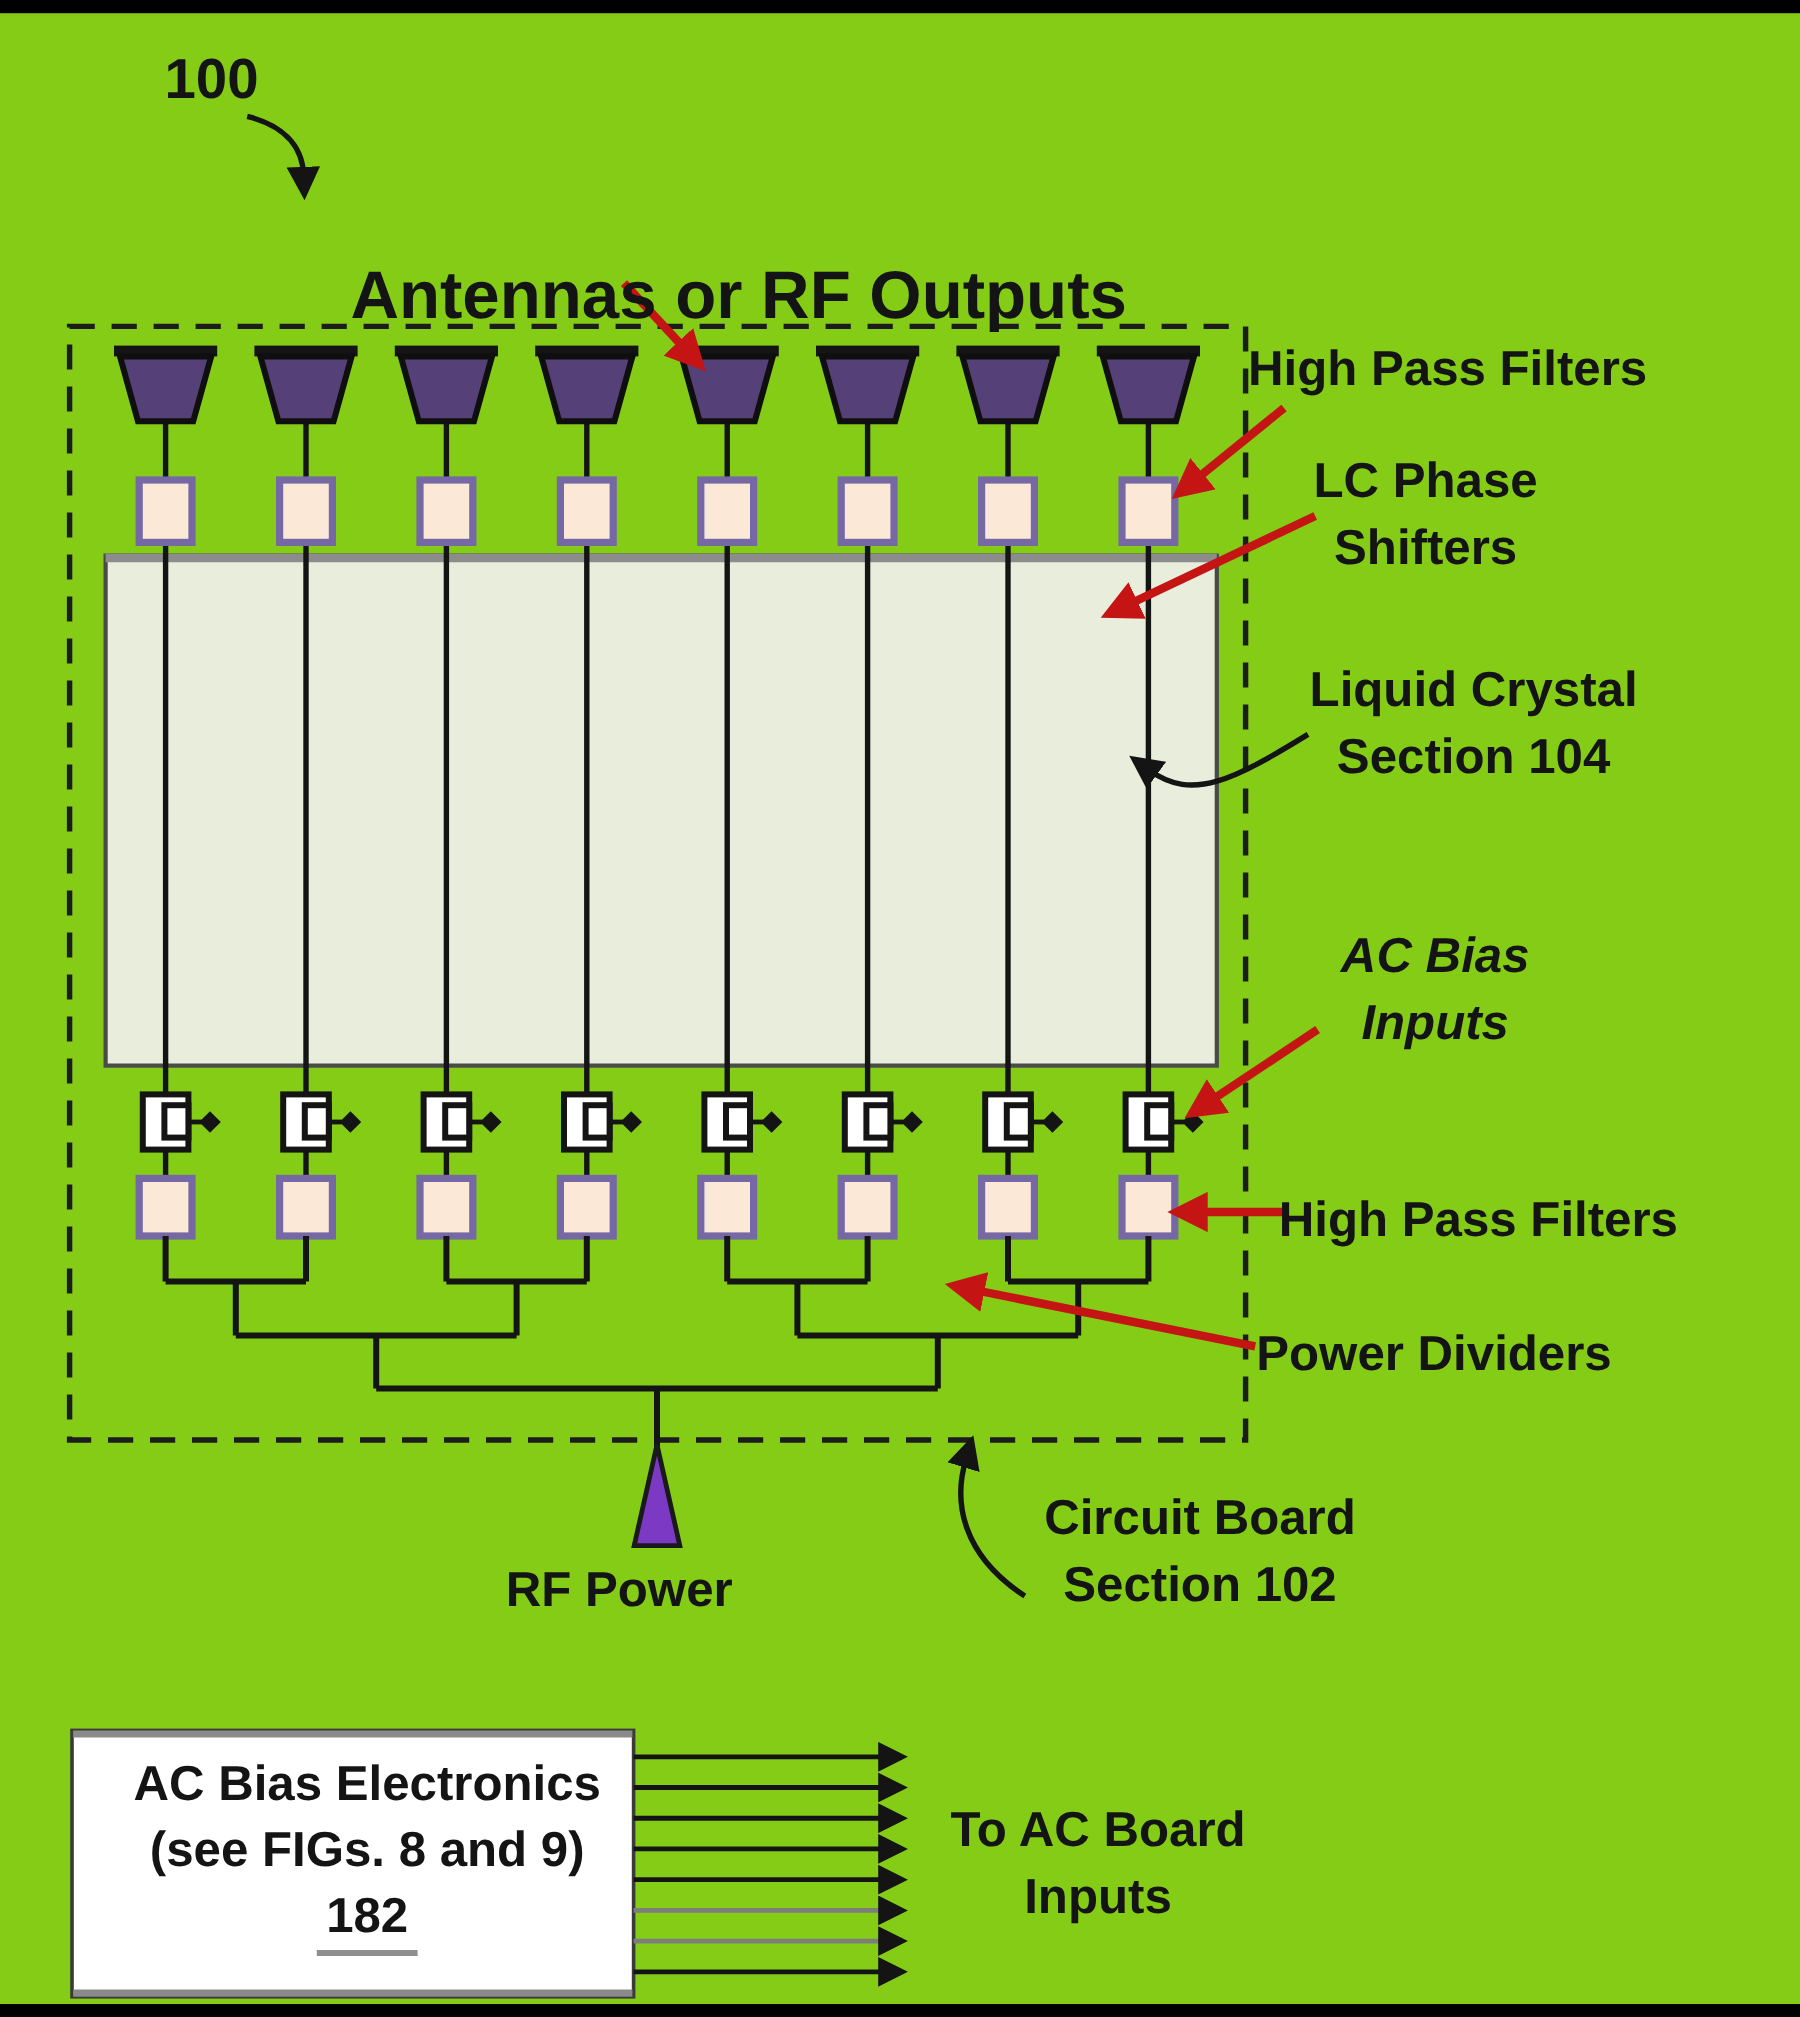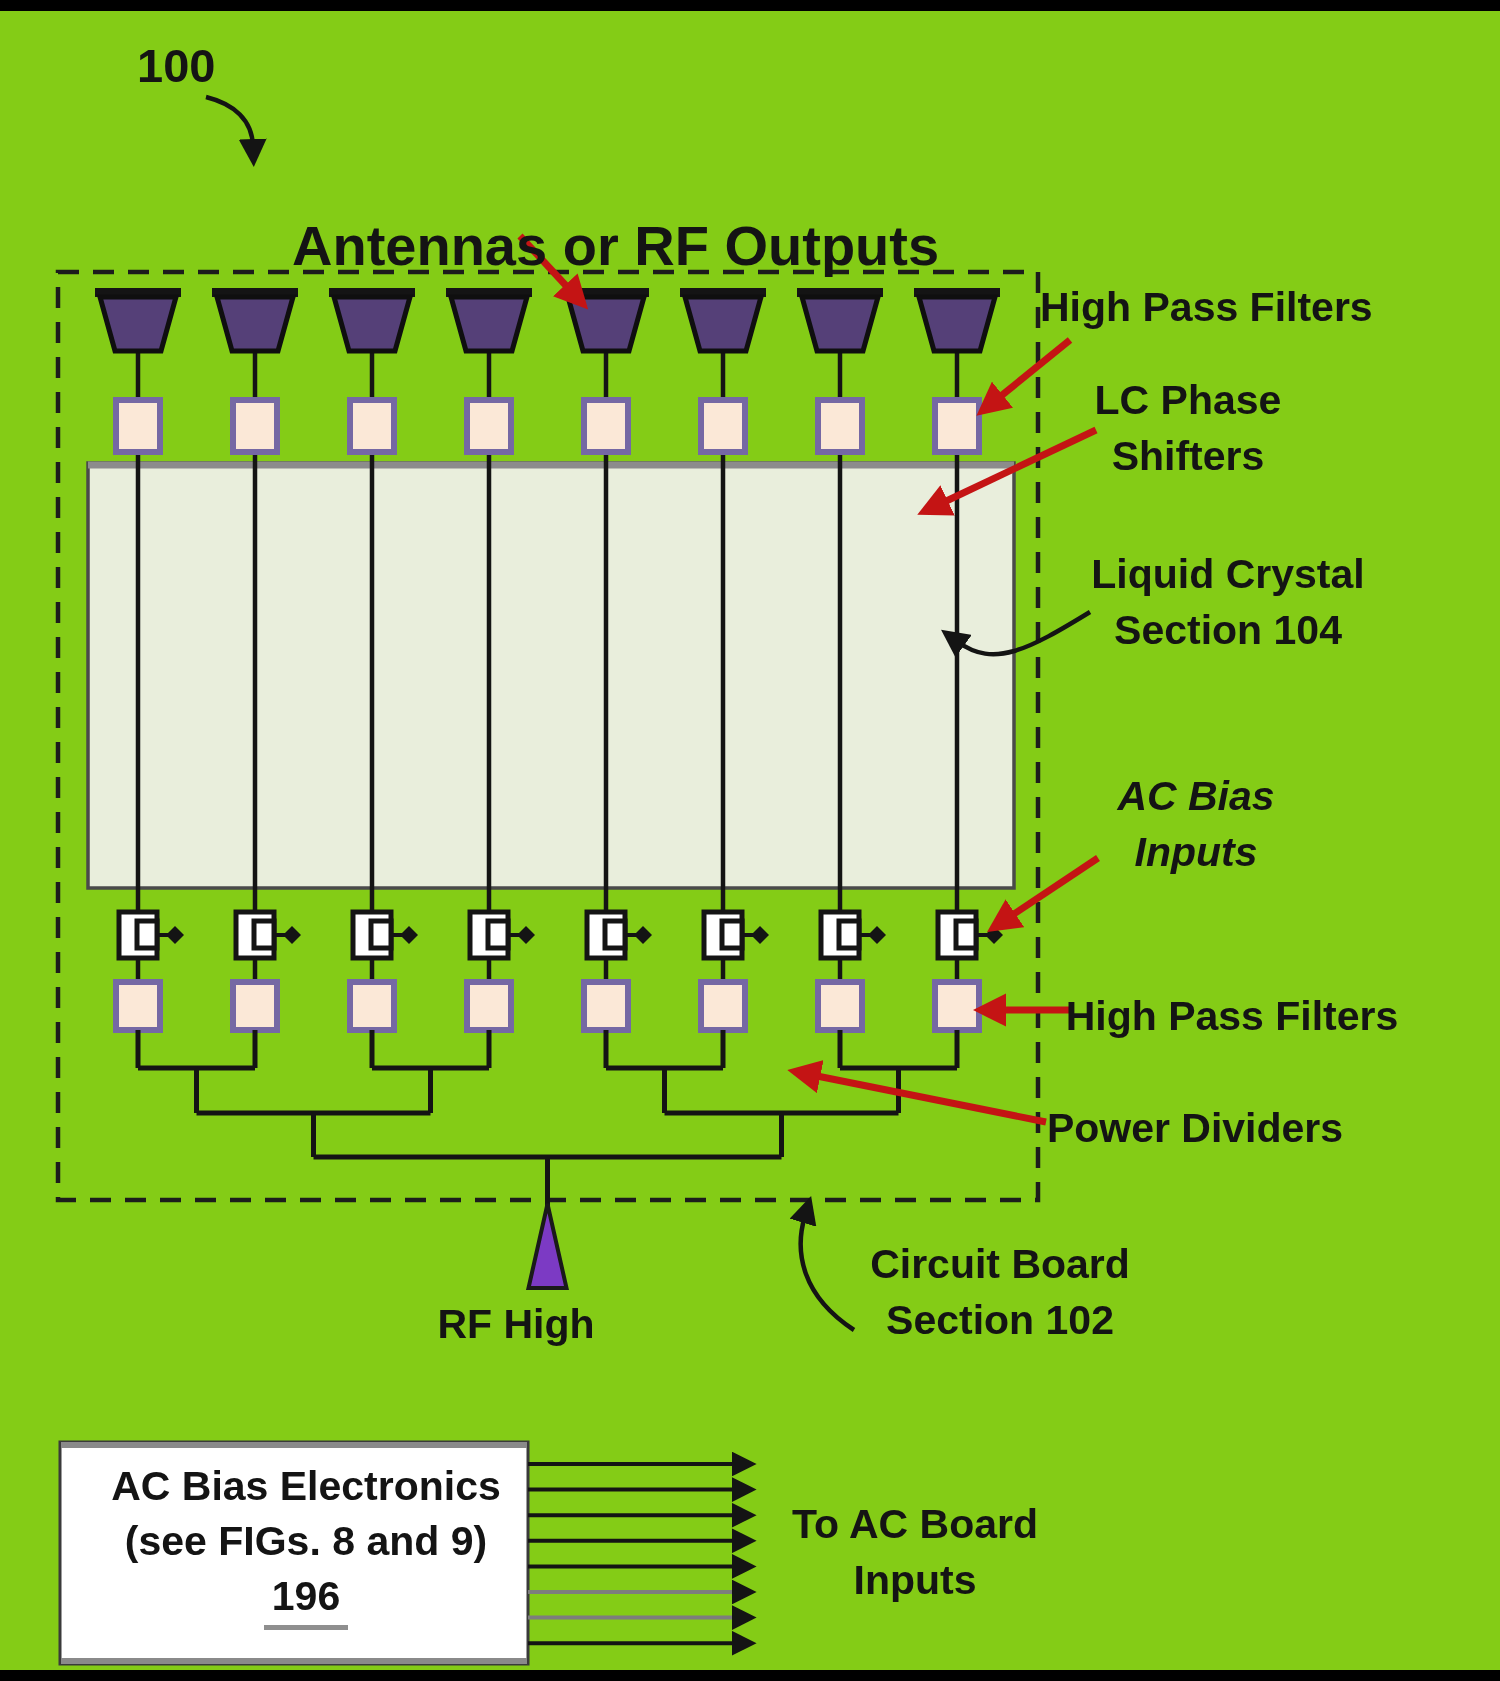--- a/index.html
+++ b/index.html
@@ -184,26 +184,26 @@
 
   <div class="lbl" style="left:1062px;top:988px;width:340px;">High Pass Filters</div>
 
   <div class="lbl" style="left:1035px;top:1100px;width:320px;">Power Dividers</div>
 
   <div class="lbl" style="left:850px;top:1236px;width:300px;">
     <div>Circuit Board</div>
     <div>Section 102</div>
   </div>
 
-  <div class="lbl" style="left:396px;top:1296px;width:240px;">RF High</div>
+  <div class="lbl" style="left:396px;top:1296px;width:240px;">RF Power</div>
 
   <div class="lbl" id="bias-box-label" style="left:82px;top:1459px;width:448px;">
     <div>AC Bias Electronics</div>
     <div>(see FIGs. 8 and 9)</div>
-    <div><span id="bias-box-ref">196</span></div>
+    <div><span id="bias-box-ref">182</span></div>
   </div>
 
   <div class="lbl" style="left:780px;top:1496px;width:270px;">
     <div>To AC Board</div>
     <div>Inputs</div>
   </div>
 
 </div>
 
 </body></html>

